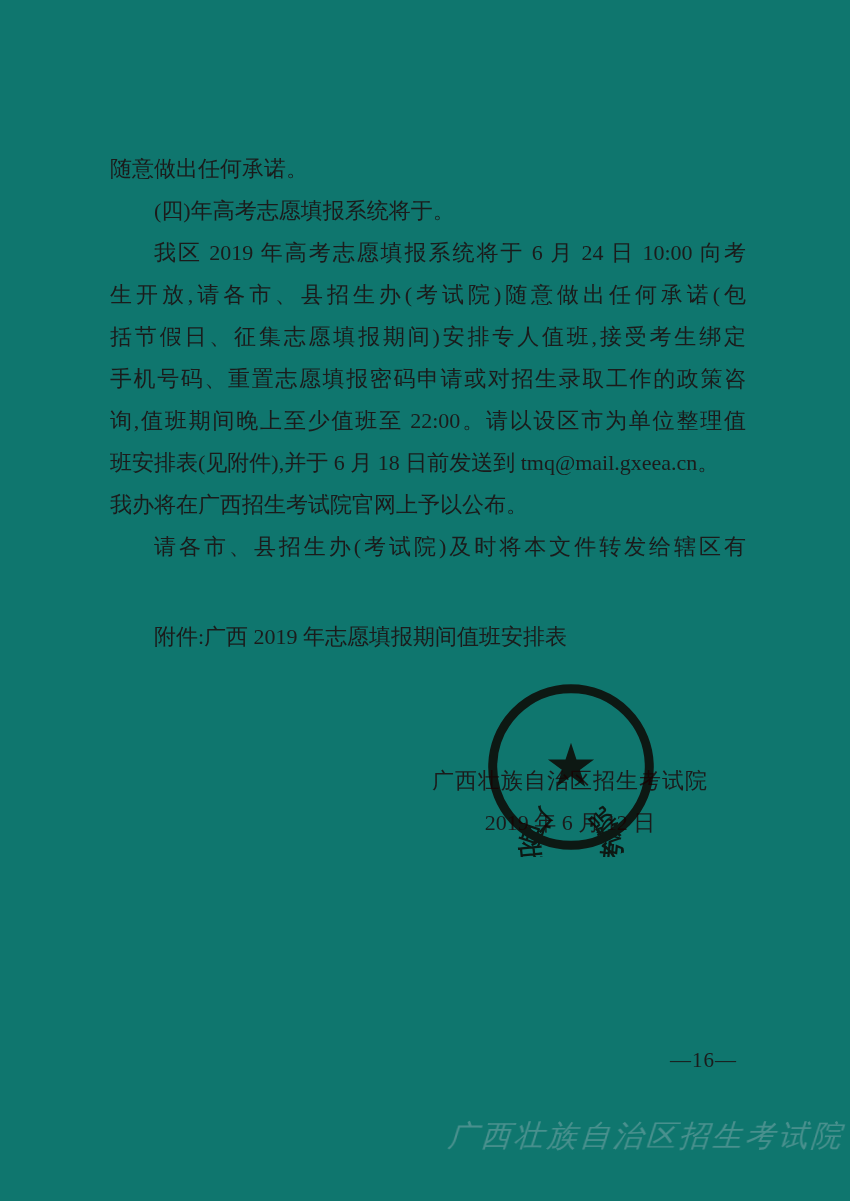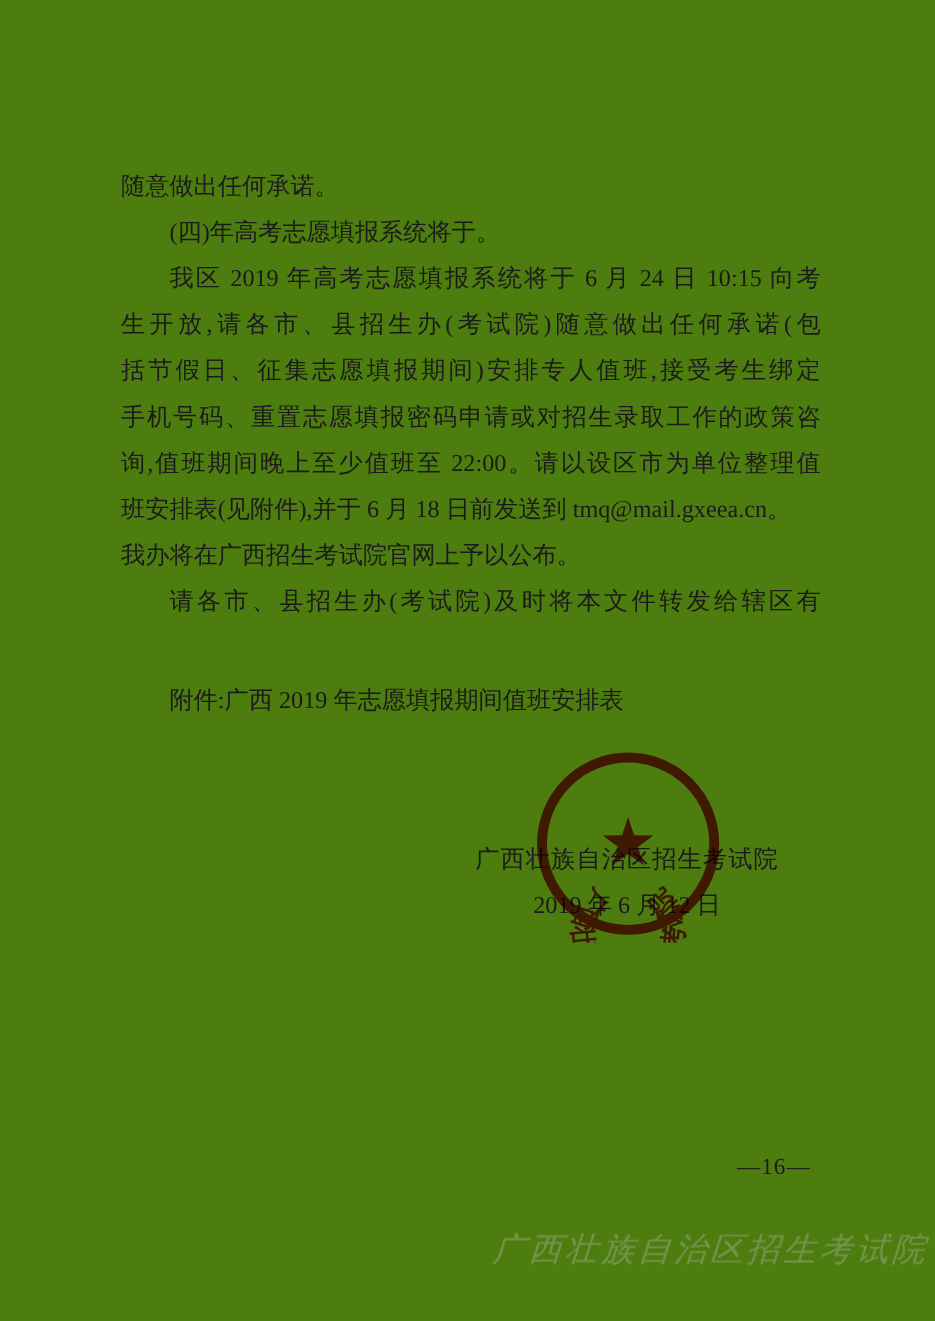--- a/index.html
+++ b/index.html
@@ -6,21 +6,21 @@
   body {
     width: 850px; height: 1201px;
     background: #ffffff;
     font-family: "Liberation Serif", "DejaVu Serif", serif;
     color: #1b1b1b;
     overflow: hidden;
   }
   .page {
     position: relative;
     width: 850px; height: 1201px;
-    background: #4d7c0f;
+    background: #0f766e;
   }
   .text-col {
     position: absolute;
     left: 110px; top: 148px; width: 636px;
     font-size: 22px; line-height: 42px;
   }
   .line { min-height: 42px; }
   .indent { text-indent: 44px; }
   .justify { text-align: justify; text-align-last: justify; }
   .gap-before { margin-top: 48px; }
@@ -57,21 +57,21 @@
   }
 </style>
 </head>
 <body>
 
 <div class="page">
 
   <div class="text-col">
     <div class="line">随意做出任何承诺。</div>
     <div class="line indent">(四)年高考志愿填报系统将于。</div>
-    <div class="line indent justify">我区 2019 年高考志愿填报系统将于 6 月 24 日 10:15 向考</div>
+    <div class="line indent justify">我区 2019 年高考志愿填报系统将于 6 月 24 日 10:00 向考</div>
     <div class="line justify">生开放,请各市、县招生办(考试院)随意做出任何承诺(包</div>
     <div class="line justify">括节假日、征集志愿填报期间)安排专人值班,接受考生绑定</div>
     <div class="line justify">手机号码、重置志愿填报密码申请或对招生录取工作的政策咨</div>
     <div class="line justify">询,值班期间晚上至少值班至 22:00。请以设区市为单位整理值</div>
     <div class="line">班安排表(见附件),并于 6 月 18 日前发送到 tmq@mail.gxeea.cn。</div>
     <div class="line">我办将在广西招生考试院官网上予以公布。</div>
     <div class="line indent justify">请各市、县招生办(考试院)及时将本文件转发给辖区有</div>
     <div class="line indent gap-before">附件:广西 2019 年志愿填报期间值班安排表</div>
   </div>
 

